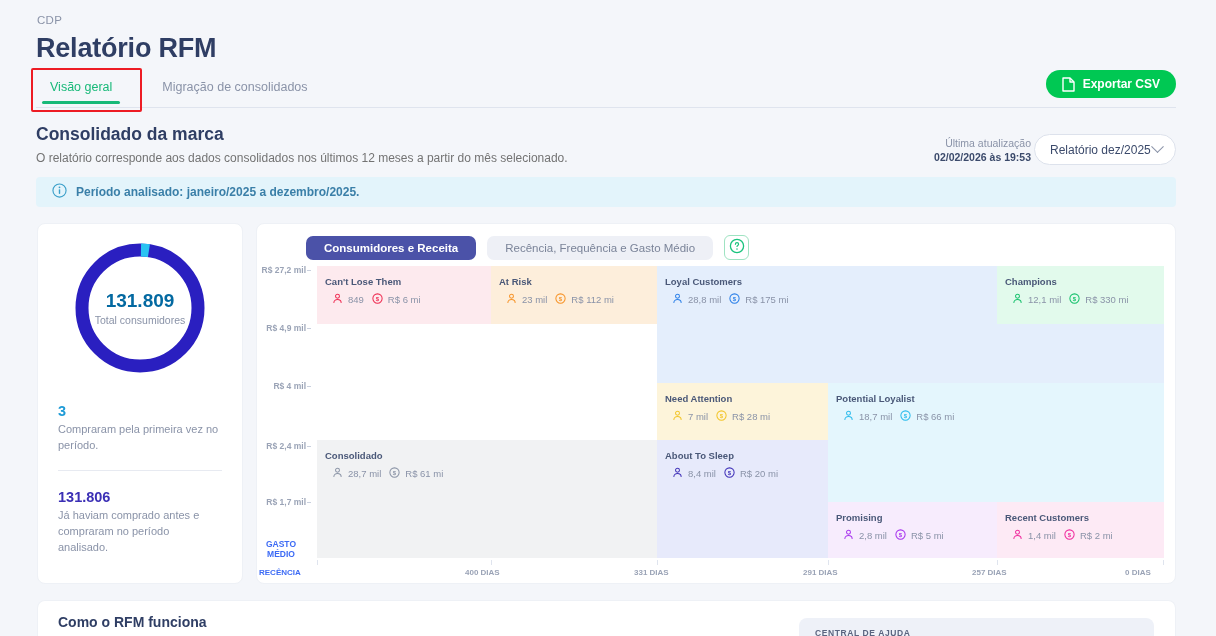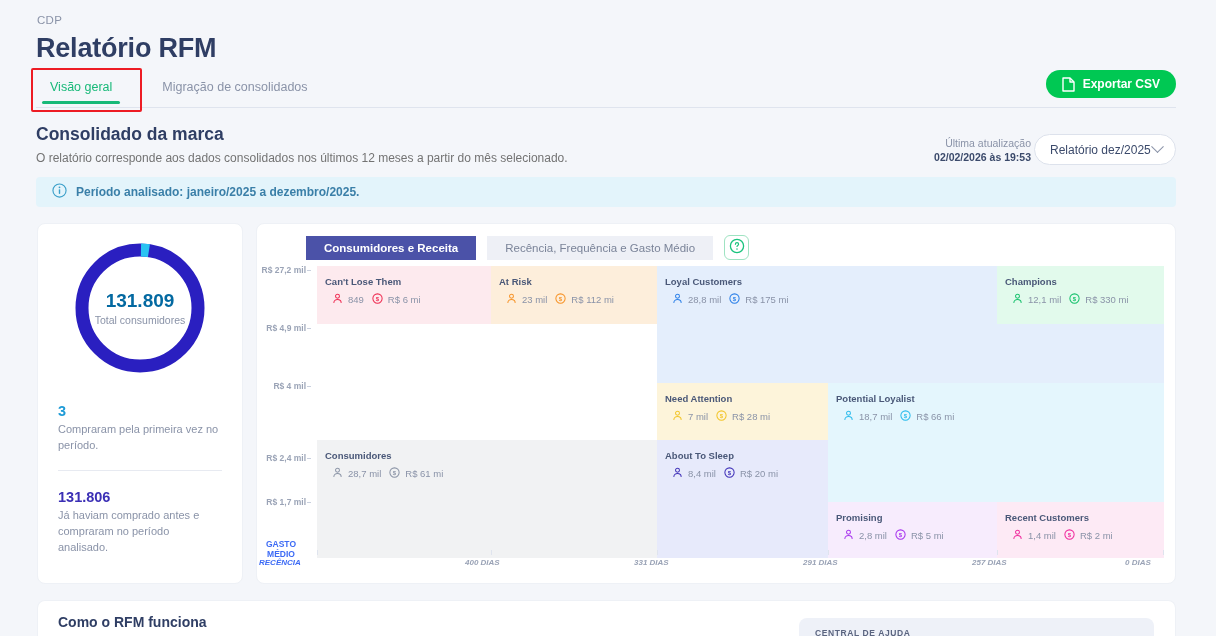--- a/index.html
+++ b/index.html
@@ -106,21 +106,21 @@
   .divider { height: 1px; background: #e7eaf1; margin: 16px 20px 0; }
   .stat-2 { margin-top: 18px; }
 
   
   .right-card {
     position: absolute; left: 256px; top: 223px; right: 40px; height: 361px;
     background: #fff; border-radius: 8px; border: 1px solid #eef1f6;
   }
   .toggle-row { position: absolute; left: 49px; top: 11px; display: flex; align-items: center; gap: 11px; }
   .pill {
-    height: 24px; padding: 0 18px; border-radius: 0;
+    height: 24px; padding: 0 18px; border-radius: 7px;
     display: flex; align-items: center; font-size: 11.5px; cursor: pointer;
   }
   .pill.on { background: #4b52a8; color: #fff; font-weight: 700; }
   .pill.off { background: #eef0f6; color: #7b8499; }
   .help-btn {
     width: 25px; height: 25px; border: 1px solid #9fe3c2; border-radius: 6px;
     background: #fff; display: flex; align-items: center; justify-content: center; cursor: pointer;
   }
 
   
@@ -143,21 +143,21 @@
     font-size: 8.5px; color: #9aa3b6; font-weight: 700; white-space: nowrap;
   }
   .ylab::after {
     content: ""; position: absolute; right: -5px; top: 50%;
     width: 4px; height: 1px; background: #c9d0de;
   }
   .yaxis-title {
     position: absolute; right: 6px; bottom: -2px; width: 48px; text-align: center;
     font-size: 8.5px; font-weight: 700; color: #3d6bf5; line-height: 1.25;
   }
-  .xaxis { position: absolute; left: 0; top: 328px; width: 907px; height: 22px; font-style: italic; }
+  .xaxis { position: absolute; left: 0; top: 338px; width: 907px; height: 22px; }
   .xlab { position: absolute; top: 6px; font-size: 8px; font-weight: 700; color: #9aa3b6; white-space: nowrap; }
   .xaxis-title { position: absolute; left: 2px; top: 6px; font-size: 8px; font-weight: 700; color: #3d6bf5; }
   .xtick { position: absolute; top: -2px; width: 1px; height: 5px; background: #dfe4ee; }
 
   
   .bottom-card {
     position: absolute; left: 37px; top: 600px; right: 40px; height: 60px;
     background: #fff; border-radius: 8px 8px 0 0; border: 1px solid #eef1f6; border-bottom: none;
   }
   .bottom-title { position: absolute; left: 20px; top: 13px; font-size: 14px; font-weight: 700; color: #2f3e64; }
@@ -257,21 +257,21 @@
             <circle cx="8" cy="11.1" r="0.78" fill="#19c37d"></circle>
           </svg>
         </span>
       </div>
     </div>
 
     <div class="yaxis">
       <div class="ylab" style="top:4px">R$ 27,2 mil</div>
       <div class="ylab" style="top:62px">R$ 4,9 mil</div>
       <div class="ylab" style="top:120px">R$ 4 mil</div>
-      <div class="ylab" style="top:192px">R$ 2,4 mil</div>
+      <div class="ylab" style="top:180px">R$ 2,4 mil</div>
       <div class="ylab" style="top:236px">R$ 1,7 mil</div>
       <div class="yaxis-title">GASTO MÉDIO</div>
     </div>
 
     <div class="plot" id="plot">
         <div class="cell" style="left: 0px; top: 0px; width: 174px; height: 58px; background: rgb(253, 234, 238); padding-left: 16px;">
           <div class="cname">Can't Lose Them</div>
           <div class="crow">
             <span><svg width="11" height="11" viewBox="0 0 14 14" fill="none">
                 <circle cx="7" cy="4.1" r="2.5" stroke="#ef2c52" stroke-width="1.3"></circle>
@@ -354,21 +354,21 @@
               </svg></span>
             <span class="v">18,7 mil</span>
             <span><svg width="11" height="11" viewBox="0 0 14 14" fill="none">
                 <circle cx="7" cy="7" r="5.9" stroke="#29bbec" stroke-width="1.3"></circle>
                 <text x="7" y="10" font-size="7.5" font-family="Liberation Sans, sans-serif" font-weight="bold" fill="#29bbec" text-anchor="middle">$</text>
               </svg></span>
             <span>R$ 66 mi</span>
           </div>
         </div>
         <div class="cell" style="left: 0px; top: 174px; width: 340px; height: 118px; background: rgb(241, 242, 243);">
-          <div class="cname">Consumidores</div>
+          <div class="cname">Consolidado</div>
           <div class="crow">
             <span><svg width="11" height="11" viewBox="0 0 14 14" fill="none">
                 <circle cx="7" cy="4.1" r="2.5" stroke="#8b94a6" stroke-width="1.3"></circle>
                 <path d="M2.4 12.2c0-2.5 2.1-4 4.6-4s4.6 1.5 4.6 4" stroke="#8b94a6" stroke-width="1.3" stroke-linecap="round"></path>
               </svg></span>
             <span class="v">28,7 mil</span>
             <span><svg width="11" height="11" viewBox="0 0 14 14" fill="none">
                 <circle cx="7" cy="7" r="5.9" stroke="#8b94a6" stroke-width="1.3"></circle>
                 <text x="7" y="10" font-size="7.5" font-family="Liberation Sans, sans-serif" font-weight="bold" fill="#8b94a6" text-anchor="middle">$</text>
               </svg></span>

